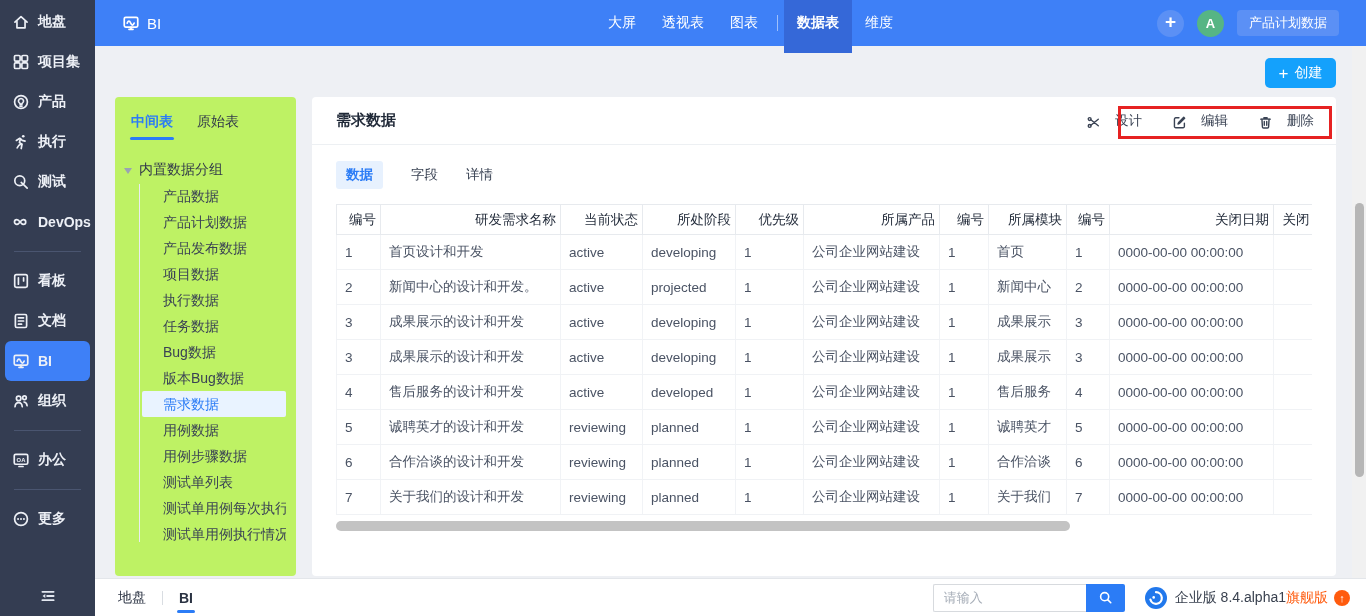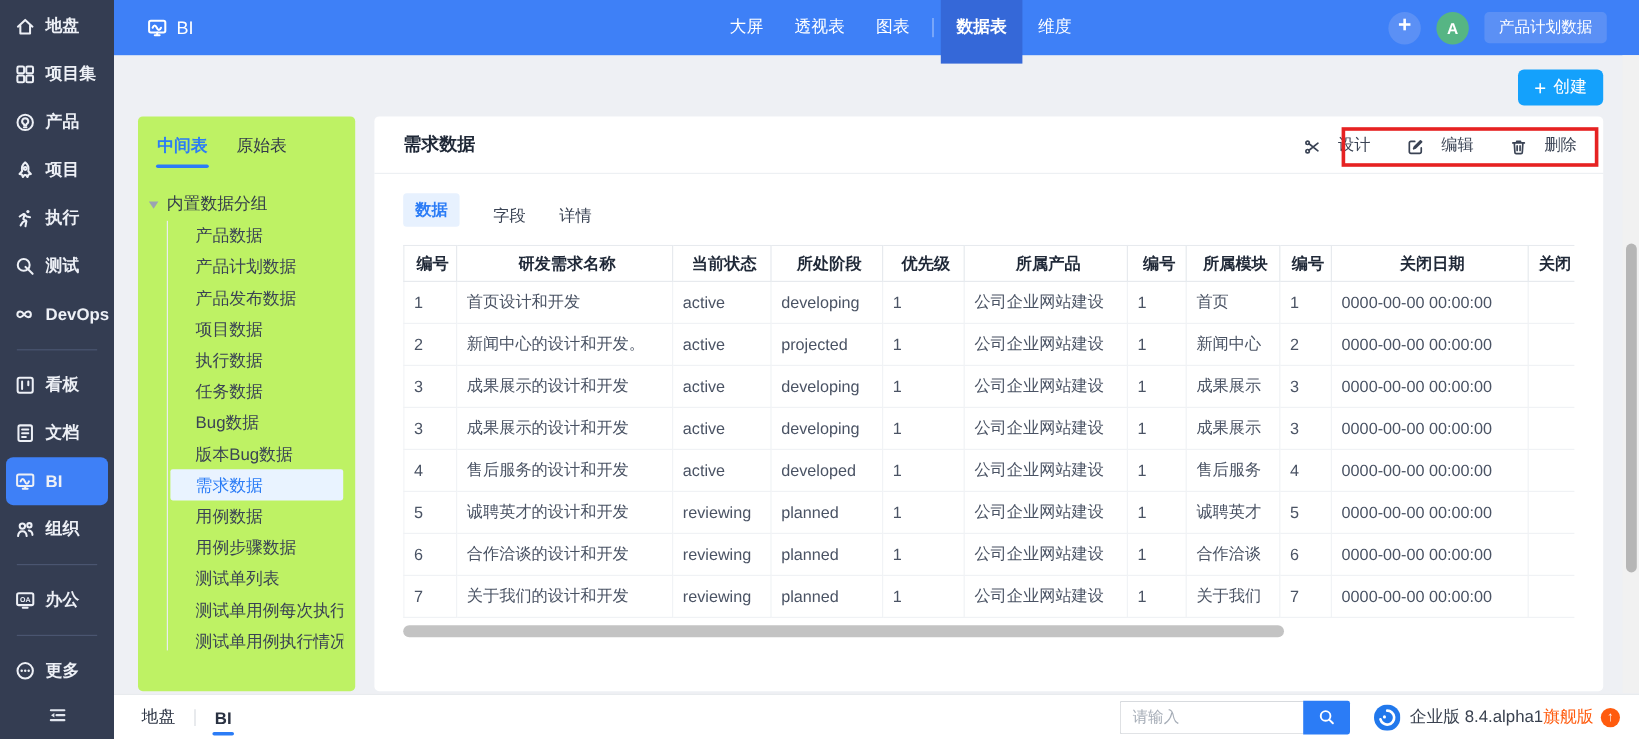--- a/index.html
+++ b/index.html
@@ -52,27 +52,27 @@
 .tree-item.selected{background:#e9f3ff;color:#2b7cf6}
 
 
 .main-card{position:absolute;left:217px;top:51px;width:1024px;height:479px;background:#fff;border-radius:4px}
 .mc-header{height:48px;display:flex;align-items:center;padding:0 22px 0 24px;border-bottom:1px solid #edf0f3;position:relative}
 .mc-title{font-size:15px;font-weight:bold;color:#1f2837}
 .mc-toolbar{margin-left:auto;display:flex;gap:30px}
 .tool-btn{display:flex;align-items:flex-end;gap:14px;font-size:13.5px;color:#3a4354;cursor:pointer}
 .tool-btn .icon{width:15px;height:15px}
 .annotation{position:absolute;left:806px;top:9px;width:214px;height:33px;border:3px solid #e62222;pointer-events:none;z-index:3}
-.mc-tabs{display:flex;align-items:flex-end;gap:28px;margin:16px 0 0 24px;font-size:13.5px}
+.mc-tabs{display:flex;align-items:center;gap:28px;margin:16px 0 0 24px;font-size:13.5px}
 .mc-tab{cursor:pointer;color:#3a4354}
 .mc-tab.active{background:#e7f1fe;color:#2b7cf6;font-weight:bold;padding:5px 10px;border-radius:3px}
 
 .tbl-wrap{margin:15px 0 0 24px;width:976px;overflow:hidden}
 table{border-collapse:collapse;table-layout:fixed;width:977px}
-th{height:30px;font-size:13.5px;font-weight:bold;color:#1f2837;text-align:center;padding:0 4px 0 8px;border-top:1px solid #e7eaee;border-bottom:1px solid #e7eaee;border-right:1px solid #e7eaee;white-space:nowrap;overflow:hidden}
+th{height:30px;font-size:13.5px;font-weight:normal;color:#1f2837;text-align:right;padding:0 4px 0 8px;border-top:1px solid #e7eaee;border-bottom:1px solid #e7eaee;border-right:1px solid #e7eaee;white-space:nowrap;overflow:hidden}
 th:first-child{border-left:1px solid #e7eaee}
 th:last-child{border-right:none}
 td{height:35px;font-size:13.5px;color:#4a5364;padding:0 4px 0 8px;border-right:1px solid #f1f3f6;border-bottom:1px solid #f0f2f5;white-space:nowrap;overflow:hidden}
 td:first-child{border-left:1px solid #f1f3f6}
 td:last-child{border-right:none}
 .h-track{margin:6px 0 0 24px;width:976px;height:10px;position:relative}
 .h-thumb{position:absolute;left:0;top:0;height:10px;width:734px;background:#c3c3c3;border-radius:5px;cursor:pointer}
 
 
 .bottombar{position:absolute;left:95px;top:578px;width:1271px;height:38px;background:#fff;border-top:1px solid #e3e6ea;display:flex;align-items:center;z-index:5}
@@ -119,29 +119,20 @@
       </div>
       <div class="sb-item">
         <span class="icon ">
           <svg viewBox="0 0 16 16">
             <circle cx="8" cy="8" r="5.7"></circle>
             <path d="M8 4.9a2.3 2.3 0 0 1 1.1 4.3c-.2.1-.3.3-.3.5v.4H7.2v-.4c0-.2-.1-.4-.3-.5A2.3 2.3 0 0 1 8 4.9z"></path>
             <path d="M7.1 11.6h1.8"></path>
           </svg>
         </span>
         <span class="sb-label">产品</span>
-      </div>
-      <div class="sb-item">
-        <span class="icon ">
-          <svg viewBox="0 0 16 16">
-            <path d="M8 2.1c1.9 1.4 2.8 3.7 2.3 6.5l1.9 2.1-1.7.3-.8 1.9-1.2-1.5H7.5L6.3 12.9l-.8-1.9-1.7-.3 1.9-2.1C5.2 5.8 6.1 3.5 8 2.1z"></path>
-            <circle cx="8" cy="6.6" r="1.1"></circle>
-          </svg>
-        </span>
-        <span class="sb-label">项目</span>
       </div>
       <div class="sb-item">
         <span class="icon ">
           <svg viewBox="0 0 16 16">
             <circle cx="10" cy="2.9" r="1.2" fill="currentColor" stroke="none"></circle>
             <path d="M3.9 6.6l3-1.9 2.2 1.9 2.5.6"></path>
             <path d="M7.6 4.9l-1 3.5 2.3 1.7-.7 3.7"></path>
             <path d="M8.6 9.6l-2.4 1.2-1.6 2.4"></path>
           </svg>
         </span>

